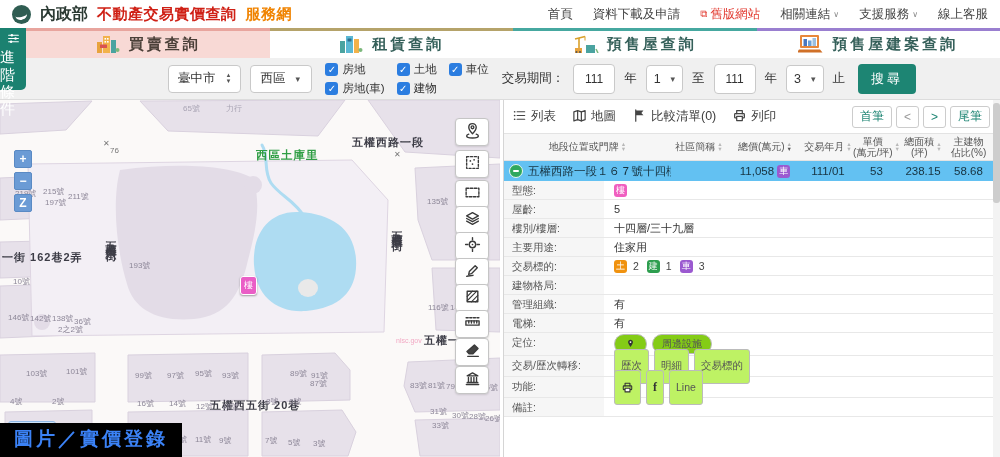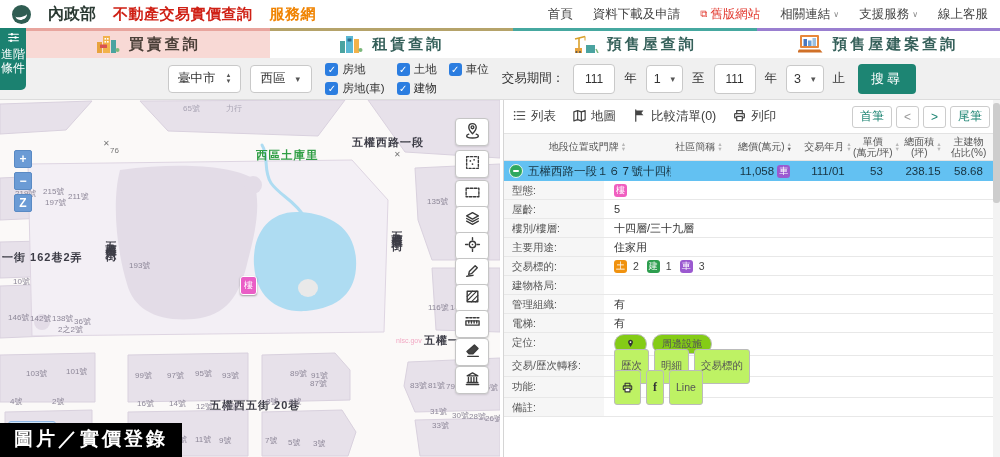--- a/index.html
+++ b/index.html
@@ -2,42 +2,42 @@
 <html><head>
 <meta charset="utf-8">
 <style>
   html,body{margin:0;padding:0;background:#fff;}
   .page{position:relative;width:1000px;height:457px;background:#fff;overflow:hidden;
         font-family:"Liberation Sans","DejaVu Sans",sans-serif;}
 
   
   .topbar{position:absolute;top:0;left:0;right:0;height:28px;display:flex;align-items:center;
           padding:0 12px;box-sizing:border-box;background:#fff;}
-  .logo{display:flex;align-items:center;gap:17px;cursor:pointer}
+  .logo{display:flex;align-items:center;gap:9px;cursor:pointer}
   .logo-mark{width:19px;height:19px;border-radius:50%;background:#2f5d52;position:relative;flex:none}
   .logo-mark::after{content:"";position:absolute;left:3px;top:5px;width:12px;height:7px;
           border-bottom:3px solid #fff;border-radius:50%;transform:rotate(-12deg)}
   .logo-min{font-family:"Liberation Serif","DejaVu Serif",serif;font-weight:bold;font-size:16px;color:#2b3a33}
   .logo-title{color:#cf2015;font-weight:bold;font-size:15px;letter-spacing:.5px}
   .logo-suffix{color:#f08300;font-weight:bold;font-size:15px;letter-spacing:.5px}
   .topnav{margin-left:auto;display:flex;gap:20px;font-size:12.5px;color:#444;align-items:center}
   .nav-item{display:flex;align-items:center;gap:3px;cursor:pointer;white-space:nowrap}
   .nav-item.ext{color:#e23c32}
   .nav-item .caret{font-size:8px;color:#888}
   .nav-item .extic{font-size:10px}
 
   
   .tabbar{position:absolute;top:28px;left:0;right:0;height:30px;display:flex;padding-left:26px;box-sizing:border-box}
   .tab{flex:1;display:flex;align-items:center;justify-content:center;gap:8px;background:#fff;
        border-top:3px solid #ccc;box-sizing:border-box;font-size:15px;font-weight:bold;
        color:#35605a;letter-spacing:3px;cursor:pointer}
   .tab.active{background:#f8d9d5;color:#4a3f38}
   .advanced{position:absolute;top:28px;left:0;width:26px;height:62px;background:#1b8170;color:#fff;
        z-index:6;border-radius:0 0 5px 0;display:flex;flex-direction:column;align-items:center;
-       padding-top:3px;box-sizing:border-box;font-size:12px;line-height:1.15;cursor:pointer}
+       padding-top:3px;box-sizing:border-box;font-size:15px;line-height:1.15;cursor:pointer}
 
   
   .searchbar{position:absolute;top:58px;left:0;right:0;height:42px;background:#f0f0f0;
        border-bottom:1px solid #dcdcdc;display:flex;align-items:center;gap:9px;
        padding-left:168px;box-sizing:border-box;font-size:12.5px;color:#333}
   .sel{background:#fff;border:1px solid #c9c9c9;border-radius:4px;height:28px;display:flex;
        align-items:center;padding:0 9px;gap:10px;cursor:pointer;box-sizing:border-box}
   .sel .updn{display:flex;flex-direction:column;font-size:6px;color:#555;line-height:.95}
   .sel .dn{font-size:9px;color:#555}
   .chkgrid{display:grid;grid-template-rows:repeat(2,16px);grid-auto-flow:column;gap:3px 12px;margin:0 4px}
@@ -63,21 +63,21 @@
        cursor:pointer;z-index:4;box-sizing:border-box}
   .toolbtn{position:absolute;left:455px;width:34px;height:28px;background:#fff;border:1px solid #c5c5c5;
        border-radius:4px;display:flex;align-items:center;justify-content:center;cursor:pointer;z-index:4;
        box-shadow:0 1px 2px rgba(0,0,0,.12);box-sizing:border-box}
   .marker{position:absolute;left:240px;top:176px;width:15px;height:17px;background:#ea5ec6;
        border:1.5px solid #fff;border-radius:3px;color:#fff;font-size:9px;display:flex;align-items:center;
        justify-content:center;box-shadow:0 1px 2px rgba(0,0,0,.35);z-index:3;cursor:pointer}
   .attrib{position:absolute;left:396px;top:237px;font-size:7px;color:#f2a9c4;z-index:2}
   .bluechip{position:absolute;left:8px;top:321px;width:46px;height:16px;background:#cfe3f7;
        border:1px solid #90b8e4;border-radius:3px;z-index:4}
-  .caption{position:absolute;left:0;bottom:0;background:#000;color:#ffffff;font-size:19px;font-weight:bold;
+  .caption{position:absolute;left:0;bottom:0;background:#000;color:#3b82f6;font-size:19px;font-weight:bold;
        letter-spacing:3px;padding:3px 14px 5px 14px;z-index:5}
 
   
   .panel{position:absolute;top:100px;left:503px;width:497px;height:357px;border-left:1px solid #d5d5d5;
        background:#fff;box-sizing:border-box}
   .ptoolbar{height:33px;display:flex;align-items:center;padding:0 10px 0 8px;gap:16px;font-size:12.5px;
        color:#3d3d3d;box-sizing:border-box}
   .pt-item{display:flex;align-items:center;gap:4px;cursor:pointer;white-space:nowrap}
   .pgroup{margin-left:auto;display:flex;gap:4px}
   .pbtn{border:1px solid #ccc;border-radius:3px;background:#fff;height:22px;min-width:22px;padding:0 7px;

